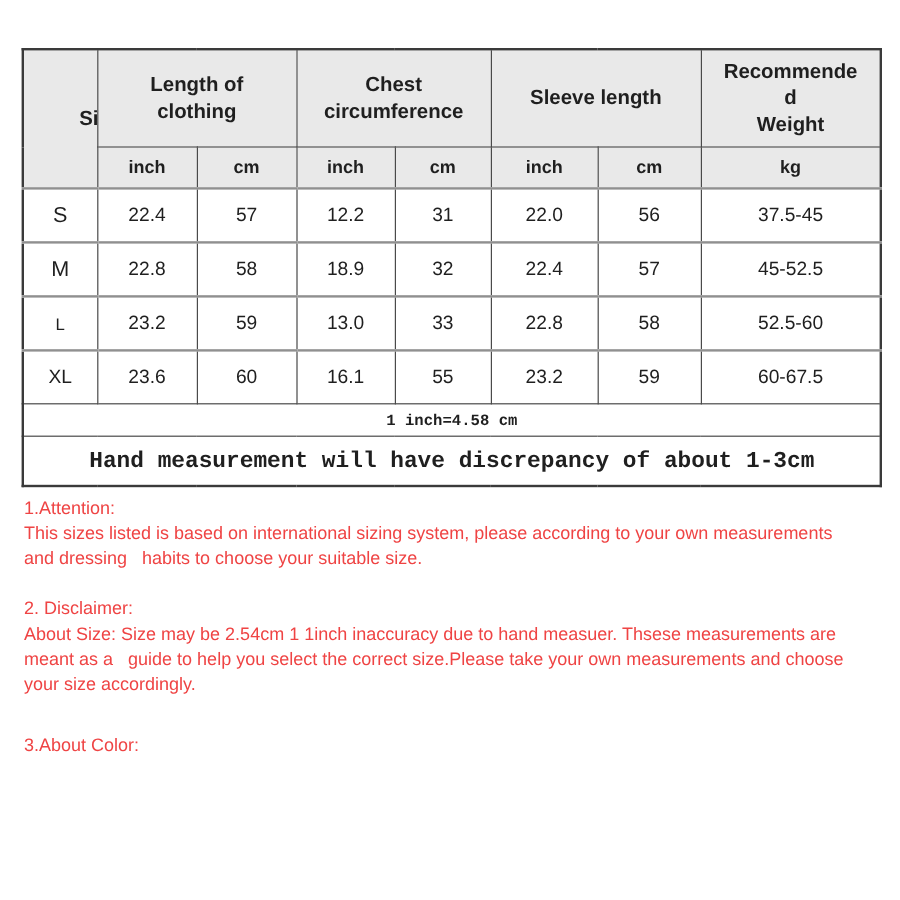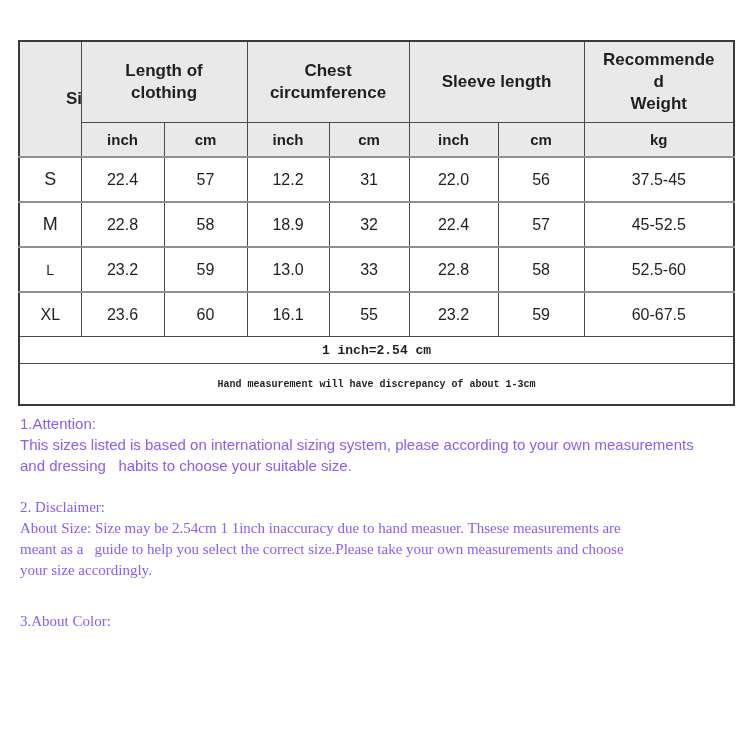--- a/index.html
+++ b/index.html
@@ -52,31 +52,31 @@
   td.size-cell.sz-lg { font-size: 18px; }
   td.size-cell.sz-md { font-size: 14px; }
   td.size-cell.sz-xl { font-size: 16px; }
   tr.note-row td {
     border-top: 1px solid #4a4a4a;
     font-family: "Liberation Mono", monospace;
     font-weight: bold;
     background: #ffffff;
   }
   tr.note-row.note-1 td { height: 26px; font-size: 13px; }
-  tr.note-row.note-2 td { height: 40px; font-size: 10px; }
+  tr.note-row.note-2 td { height: 40px; font-size: 19px; }
   
   .text-block {
     margin: 7px 0 0 20px;
     width: 718px;
     font-size: 15px;
     line-height: 21px;
-    color: #8b5cf6;
+    color: #ef4444;
   }
   .para { margin: 0 0 21px 0; }
-  .para.gap-xl { margin-bottom: 30px; font-family: Liberation Serif, serif; }
+  .para.gap-xl { margin-bottom: 30px; }
   .para-heading, .para-body { white-space: pre-wrap; }
 </style>
 </head>
 <body>
 
 <table class="size-table">
   <colgroup>
     <col style="width:62px">
       <col style="width:83px">
       <col style="width:83px">
@@ -143,21 +143,21 @@
       <td class="size-cell sz-xl">XL</td>
       <td>23.6</td>
       <td>60</td>
       <td>16.1</td>
       <td>55</td>
       <td>23.2</td>
       <td>59</td>
       <td>60-67.5</td>
     </tr>
     <tr class="note-row note-1">
-      <td colspan="8">1 inch=2.54 cm</td>
+      <td colspan="8">1 inch=4.58 cm</td>
     </tr>
     <tr class="note-row note-2">
       <td colspan="8">Hand measurement will have discrepancy of about 1-3cm</td>
     </tr>
   </tbody>
 </table>
 
 <div class="text-block">
   <div class="para">
     <div class="para-heading">1.Attention:</div>

